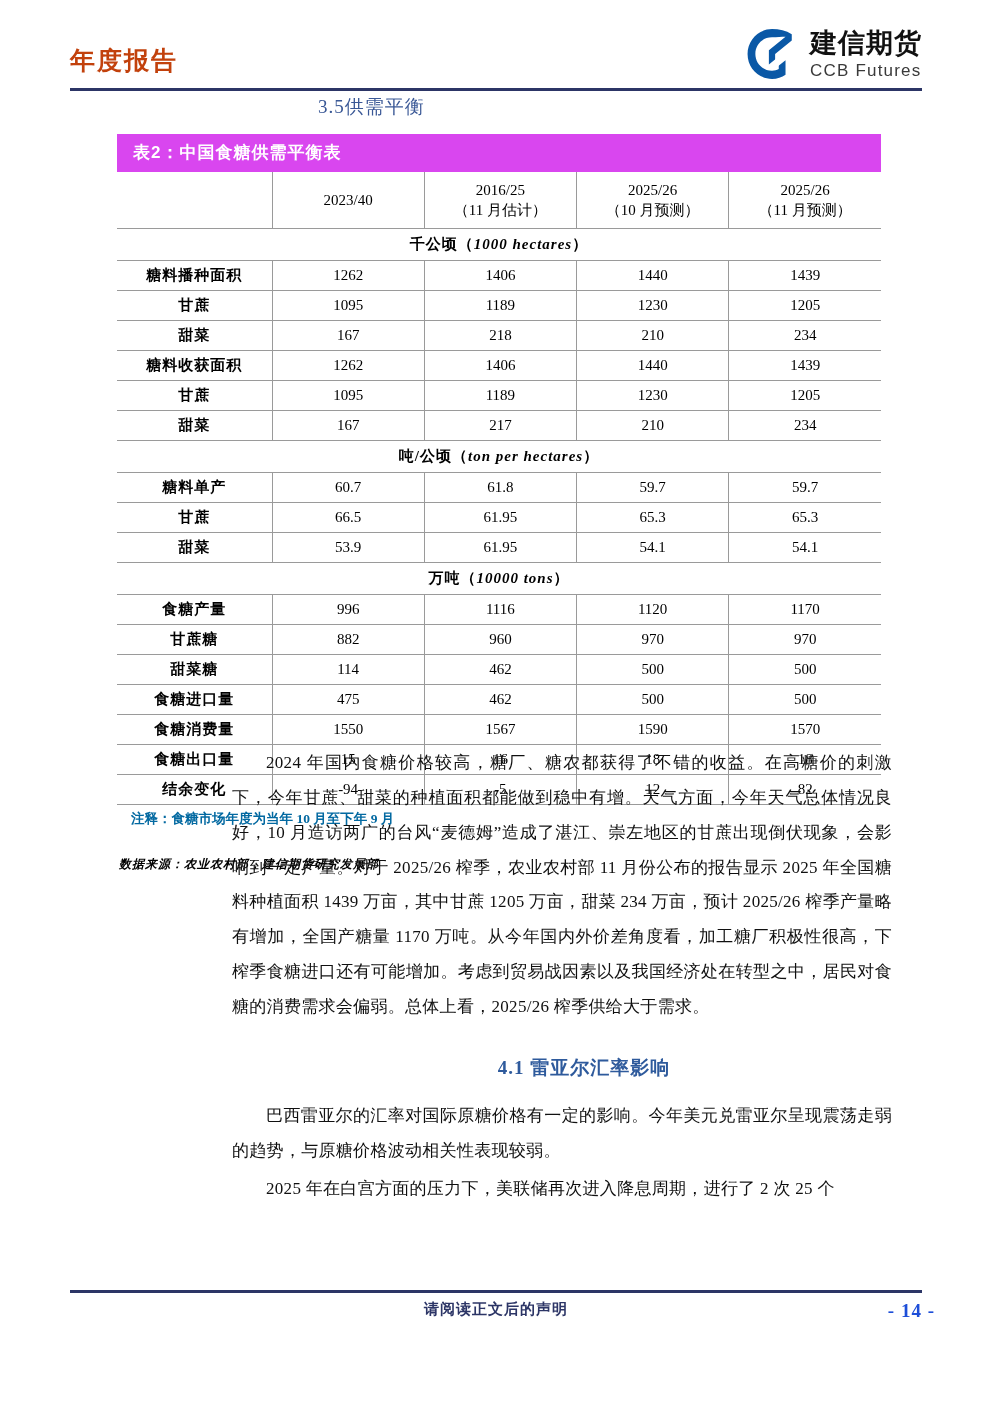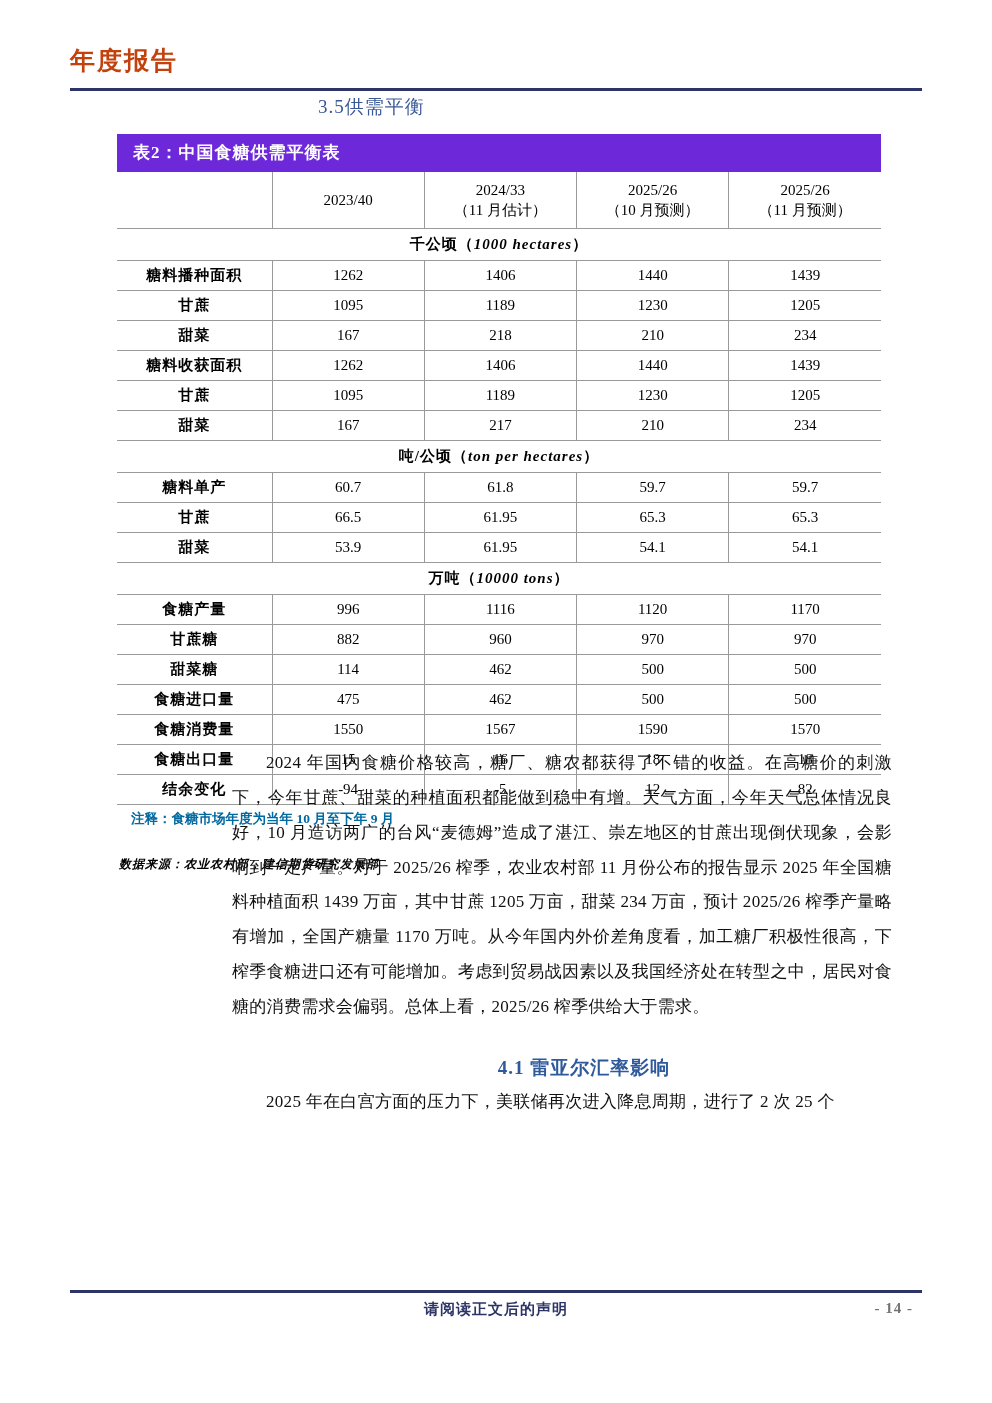--- a/index.html
+++ b/index.html
@@ -94,23 +94,23 @@
   }
 
   
   .table-block {
     position: absolute;
     left: 117px;
     top: 134px;
     width: 764px;
   }
   .tbl-caption {
-    background: #6d28d9;
+    background: #d946ef;
     color: #ffffff;
-    font-family: Liberation Serif, serif;
+    font-family: Liberation Sans, sans-serif;
     font-size: 17px;
     font-weight: bold;
     padding: 7px 12px 8px 16px;
     letter-spacing: 1px;
   }
   table.sb {
     width: 100%;
     border-collapse: collapse;
     table-layout: fixed;
     font-family: "Liberation Serif", serif;
@@ -234,37 +234,49 @@
     top: 1300px;
     text-align: center;
     font-family: "Liberation Serif", serif;
     font-size: 15px;
     font-weight: bold;
     color: #2c3566;
     letter-spacing: 1px;
   }
   .footer-page {
     position: absolute;
-    right: 79px;
+    right: 57px;
     top: 1300px;
     font-family: "Liberation Serif", serif;
-    font-size: 15px;
-    font-weight: bold;
-    color: #737373;
+    font-size: 19px;
+    font-weight: bold;
+    color: #1d4ed8;
     letter-spacing: 1px;
   }
 </style>
 </head>
 <body>
 
 <div id="page">
 
   <div class="header">
     <div class="hdr-title">年度报告</div>
 
+    <div class="logo-wrap">
+      <svg class="logo-mark" viewBox="0 0 100 100">
+        <path d="M50 2 C24 2 3 23 3 50 C3 77 24 98 50 98 C60 98 69 95 76 90 L76 62 L56 78 L56 50 L88 24 L88 12 C77 5 64 2 50 2 Z" fill="#0a58a6"></path>
+        <path d="M50 18 C32 18 18 32 18 50 C18 68 32 82 50 82 C55 82 59 81 63 79 L63 55 L44 70 L44 43 L76 17 C68 17 60 18 50 18 Z" fill="#ffffff"></path>
+        <path d="M50 22 C33 22 22 34 22 50 C22 65 33 77 50 77 C54 77 57 76 60 75 L60 58 L40 74 L40 41 L71 16 L86 16 L86 26 L66 42 L66 94 L76 90 L76 62 L56 78 L56 50 L88 24 L88 12 L71 12 Z" fill="#0a58a6" opacity="0"></path>
+        <path d="M88 10 L62 31 L62 96 L74 91 L74 38 L92 24 Z" fill="#0a58a6" opacity="0"></path>
+      </svg>
+      <div class="logo-text">
+        <span class="logo-cn">建信期货</span>
+        <span class="logo-en">CCB Futures</span>
+      </div>
+    </div>
   </div>
   <div class="header-rule"></div>
 
   <div class="sec-35">3.5供需平衡</div>
 
   <div class="table-block">
     <div class="tbl-caption">表2：中国食糖供需平衡表</div>
 
     <table class="sb">
       <colgroup>
@@ -274,21 +286,21 @@
           <col class="cx">
           <col class="cx">
       </colgroup>
       <thead>
         <tr class="hdr">
           <th class="blank"></th>
           <th>
             <div>2023/40</div>
           </th>
           <th>
-            <div>2024/33</div>
+            <div>2016/25</div>
             <div>（11 月估计）</div>
           </th>
           <th>
             <div>2025/26</div>
             <div>（10 月预测）</div>
           </th>
           <th>
             <div>2025/26</div>
             <div>（11 月预测）</div>
           </th>
@@ -421,20 +433,21 @@
 
     <div class="tbl-note">注释：食糖市场年度为当年 10 月至下年 9 月</div>
     <div class="tbl-source">数据来源：农业农村部，建信期货研究发展部</div>
   </div>
 
   <div class="body-area">
     <p class="para">2024 年国内食糖价格较高，糖厂、糖农都获得了不错的收益。在高糖价的刺激下，今年甘蔗、甜菜的种植面积都能做到稳中有增。天气方面，今年天气总体情况良好，10 月造访两广的台风“麦德姆”造成了湛江、崇左地区的甘蔗出现倒伏现象，会影响到一定产量。对于 2025/26 榨季，农业农村部 11 月份公布的报告显示 2025 年全国糖料种植面积 1439 万亩，其中甘蔗 1205 万亩，甜菜 234 万亩，预计 2025/26 榨季产量略有增加，全国产糖量 1170 万吨。从今年国内外价差角度看，加工糖厂积极性很高，下榨季食糖进口还有可能增加。考虑到贸易战因素以及我国经济处在转型之中，居民对食糖的消费需求会偏弱。总体上看，2025/26 榨季供给大于需求。</p>
 
     <h3 class="sec-h3">4.1 雷亚尔汇率影响</h3>
 
+    <p class="para after-h">巴西雷亚尔的汇率对国际原糖价格有一定的影响。今年美元兑雷亚尔呈现震荡走弱的趋势，与原糖价格波动相关性表现较弱。</p>
     <p class="para tight">2025 年在白宫方面的压力下，美联储再次进入降息周期，进行了 2 次 25 个</p>
   </div>
 
   <div class="footer-rule"></div>
   <div class="footer-center">请阅读正文后的声明</div>
   <div class="footer-page">- 14 -</div>
 
 </div>
 
 </body></html>

